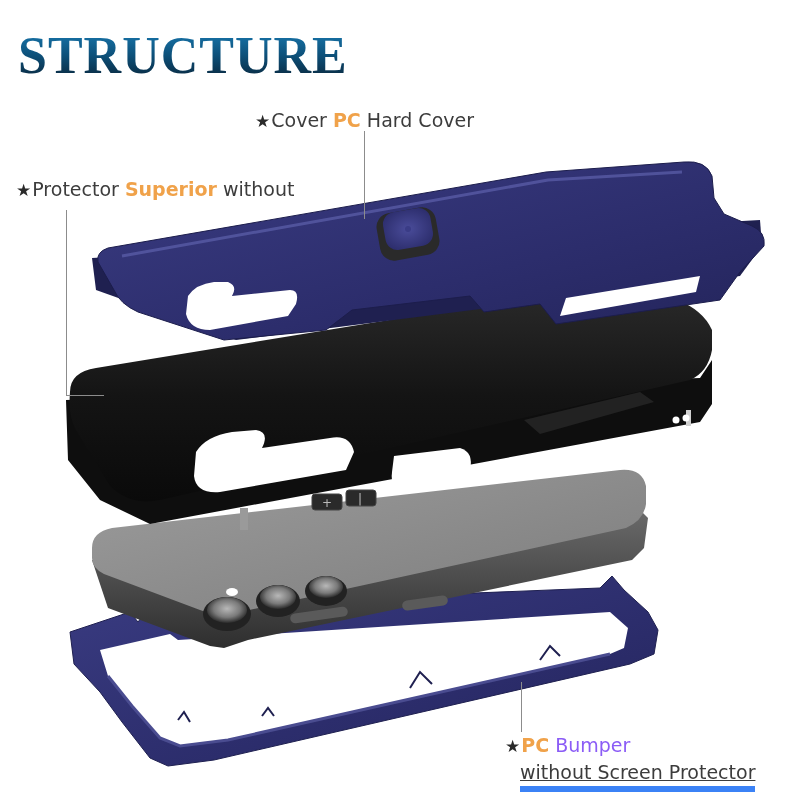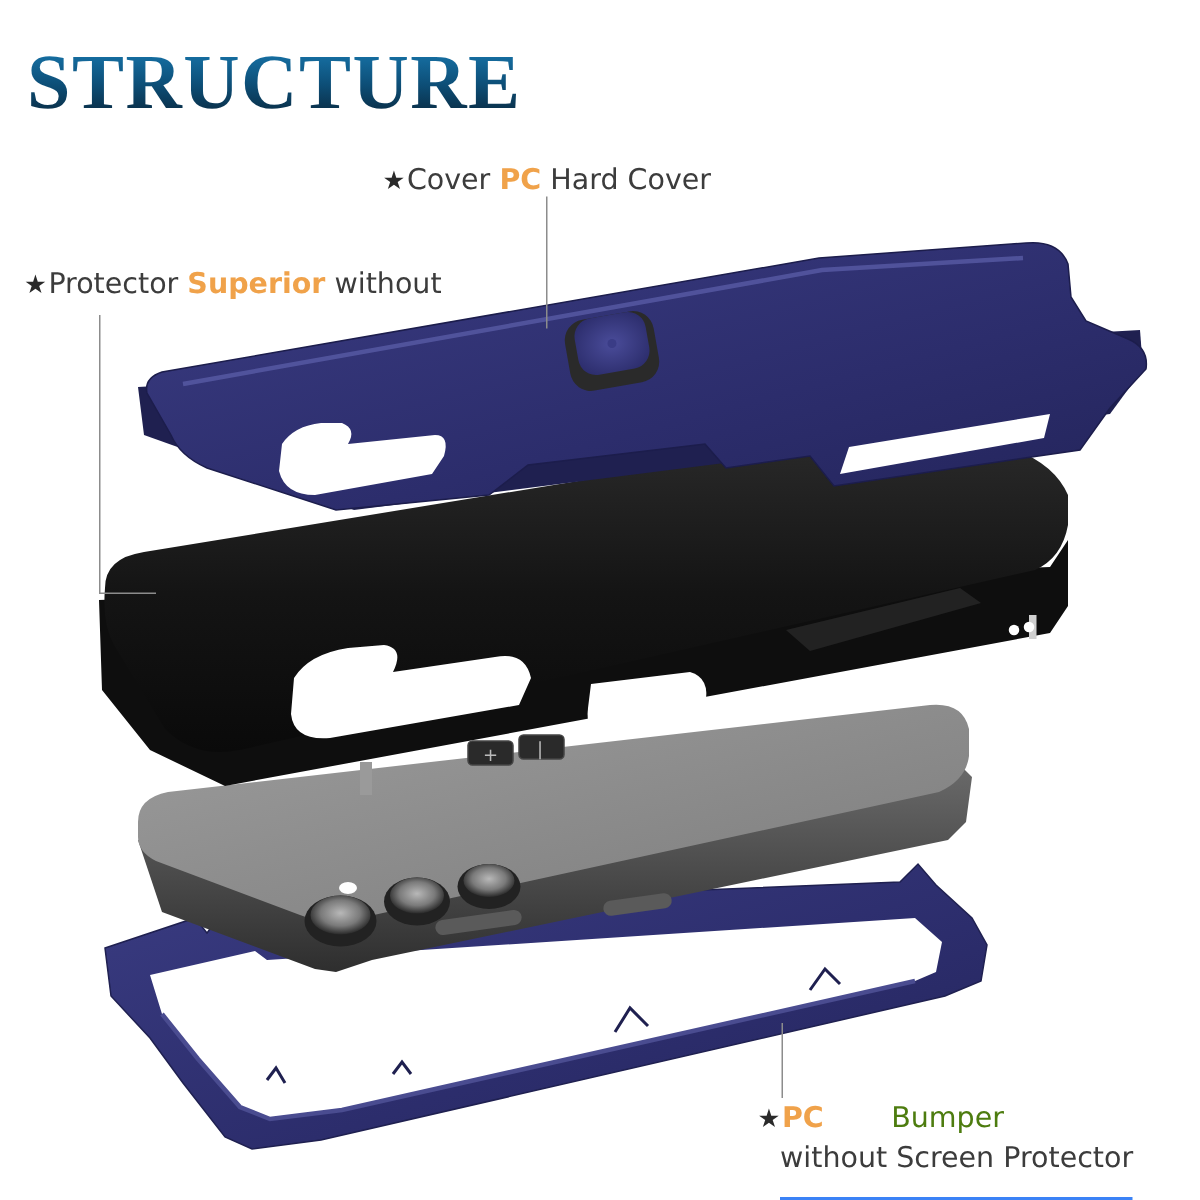--- a/index.html
+++ b/index.html
@@ -7,25 +7,25 @@
     .title {
       position: absolute; left: 18px; top: 26px;
       font-family: Liberation Serif, serif; font-weight: bold;
       font-size: 52px; letter-spacing: 1px; line-height: 60px;
       background: linear-gradient(to bottom, #1a7fb8 0%, #0d4f78 50%, #081c2c 100%);
       -webkit-background-clip: text; background-clip: text; color: transparent;
     }
     .callout { position: absolute; font-size: 19px; color: #3c3c3c; white-space: nowrap; line-height: 24px; }
     .callout .star { color: #2a2a2a; font-size: 17px; margin-right: 1px; }
     .callout .hl { color: #f0a24a; font-weight: bold; }
-    .callout .hl-light { color: #4d7c0f; margin-left: 39px; }
+    .callout .hl-light { color: #8b5cf6; }
     .c1 { left: 255px; top: 108px; }
     .c2 { left: 16px; top: 177px; }
     .c3 { left: 505px; top: 733px; }
-    .c3b { left: 520px; top: 760px; border-bottom: 2px solid #3b82f6; padding-bottom: 14px; }
+    .c3b { left: 520px; top: 760px; border-bottom: 6px solid #3b82f6; padding-bottom: 2px; text-decoration: underline; }
     .leader { position: absolute; background: #8c8c8c; }
     svg.art { position: absolute; left: 0; top: 0; }
   </style>
 </head>
 <body>
 
 <div class="title">STRUCTURE</div>
 
 <svg class="art" width="800" height="800" viewBox="0 0 800 800">
   <defs>

